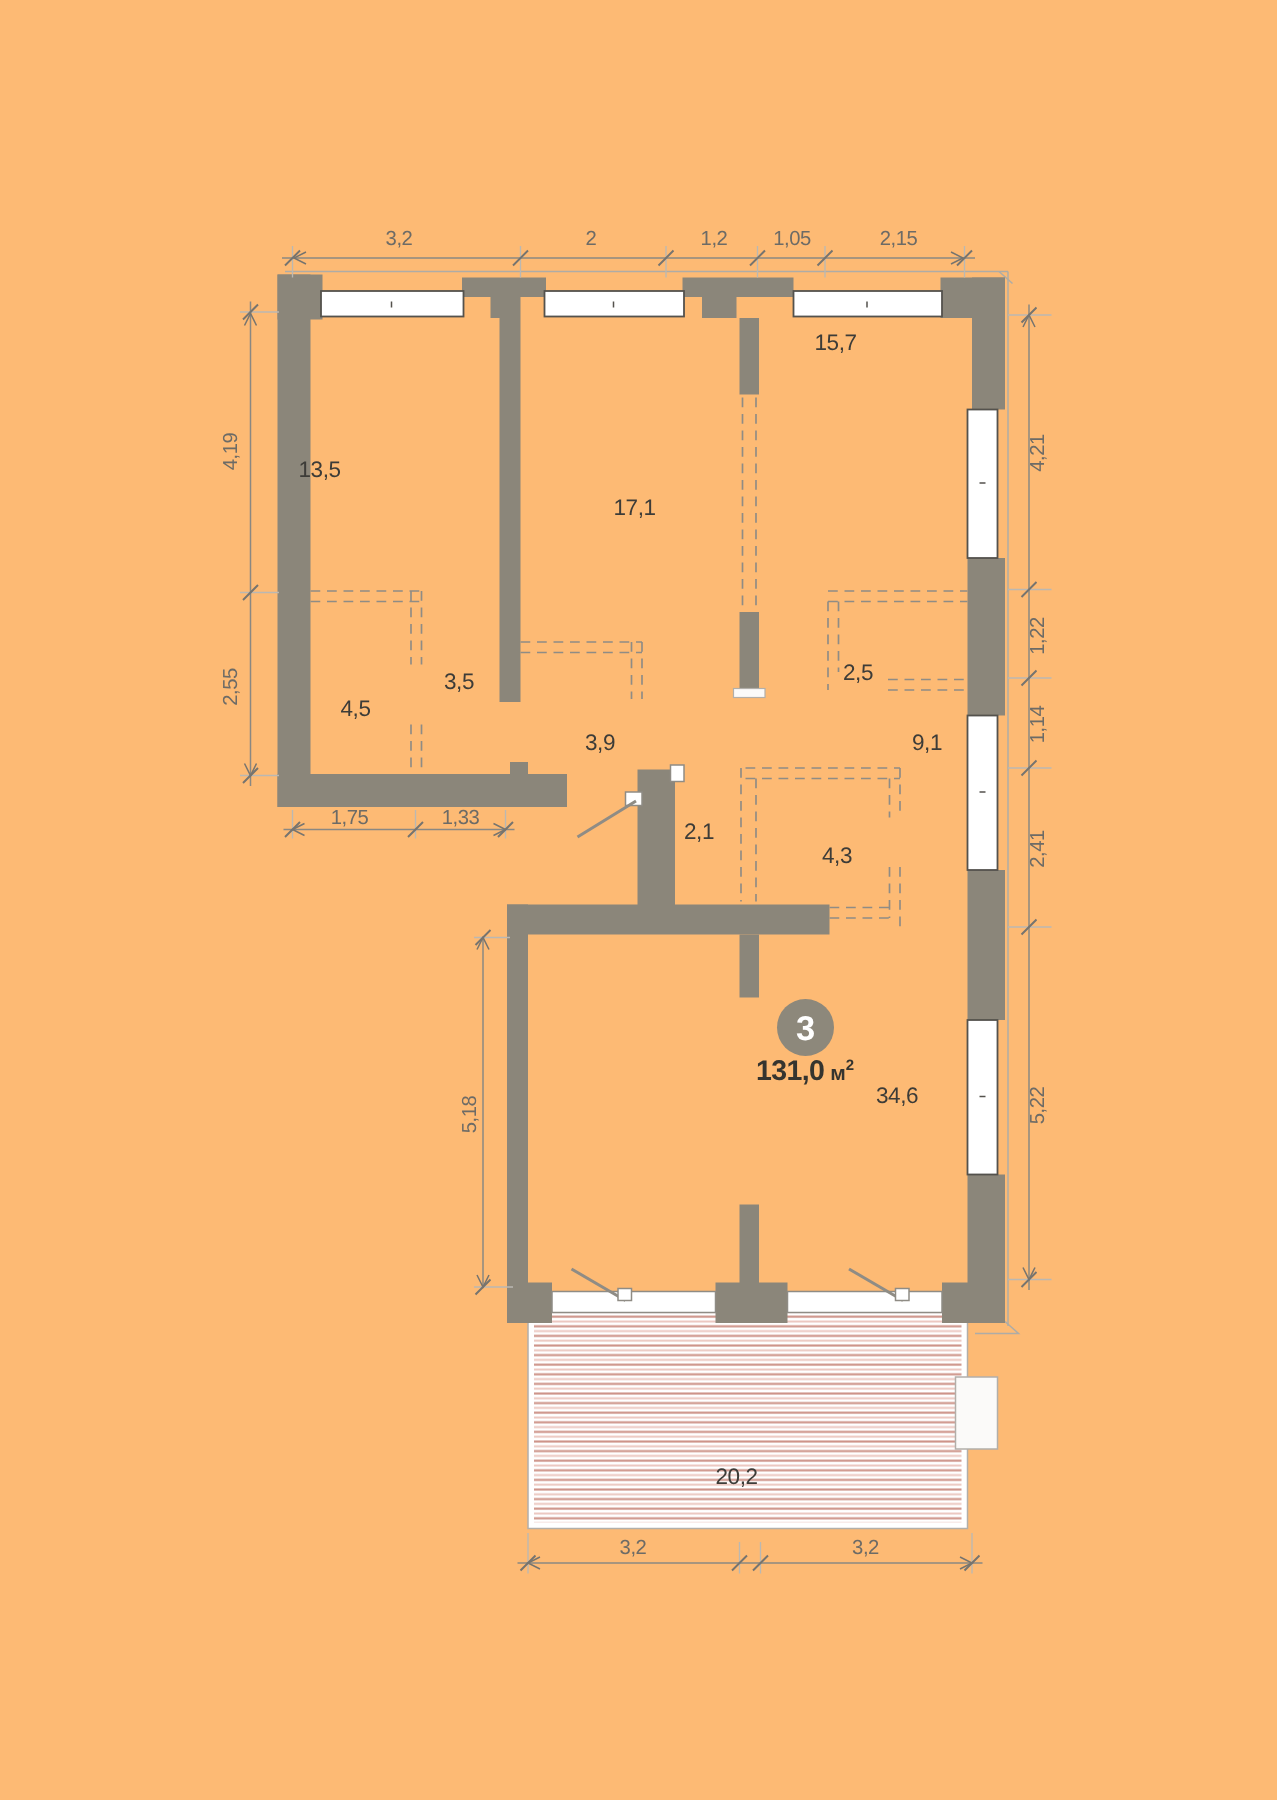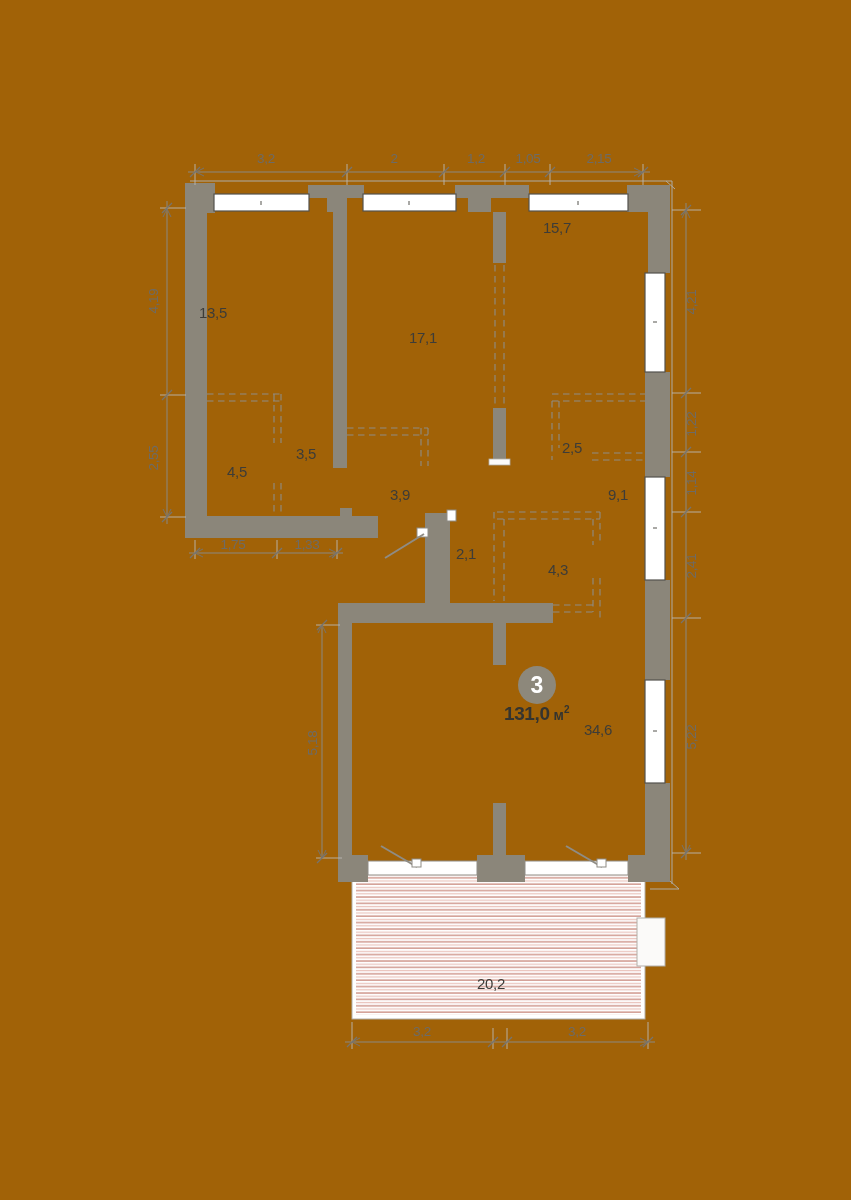--- a/index.html
+++ b/index.html
@@ -1,16 +1,16 @@
 <!DOCTYPE html>
 <html><head>
 <meta charset="utf-8">
 <style>
   html,body{margin:0;padding:0;background:#fbfaf9;}
-  .canvas{position:relative;width:851px;height:1200px;background:#a16207;overflow:hidden;
+  .canvas{position:relative;width:851px;height:1200px;background:#fdba74;overflow:hidden;
           font-family:"Liberation Sans", sans-serif;}
   svg{display:block;}
   .room-label{font-family:"Liberation Sans", sans-serif;font-size:15px;fill:#3d3c38;letter-spacing:-0.3px;}
   .dim-label{font-family:"Liberation Sans", sans-serif;font-size:13.5px;fill:#6d6b66;letter-spacing:-0.3px;}
   .badge-num{font-family:"Liberation Sans", sans-serif;font-size:23px;font-weight:bold;fill:#ffffff;}
   .area-big{font-family:"Liberation Sans", sans-serif;font-size:19px;font-weight:bold;fill:#35342f;letter-spacing:-0.4px;}
   .area-unit{font-family:"Liberation Sans", sans-serif;font-size:14px;font-weight:bold;fill:#35342f;}
   .area-sup{font-family:"Liberation Sans", sans-serif;font-size:10px;font-weight:bold;fill:#35342f;}
 </style>
 </head>

